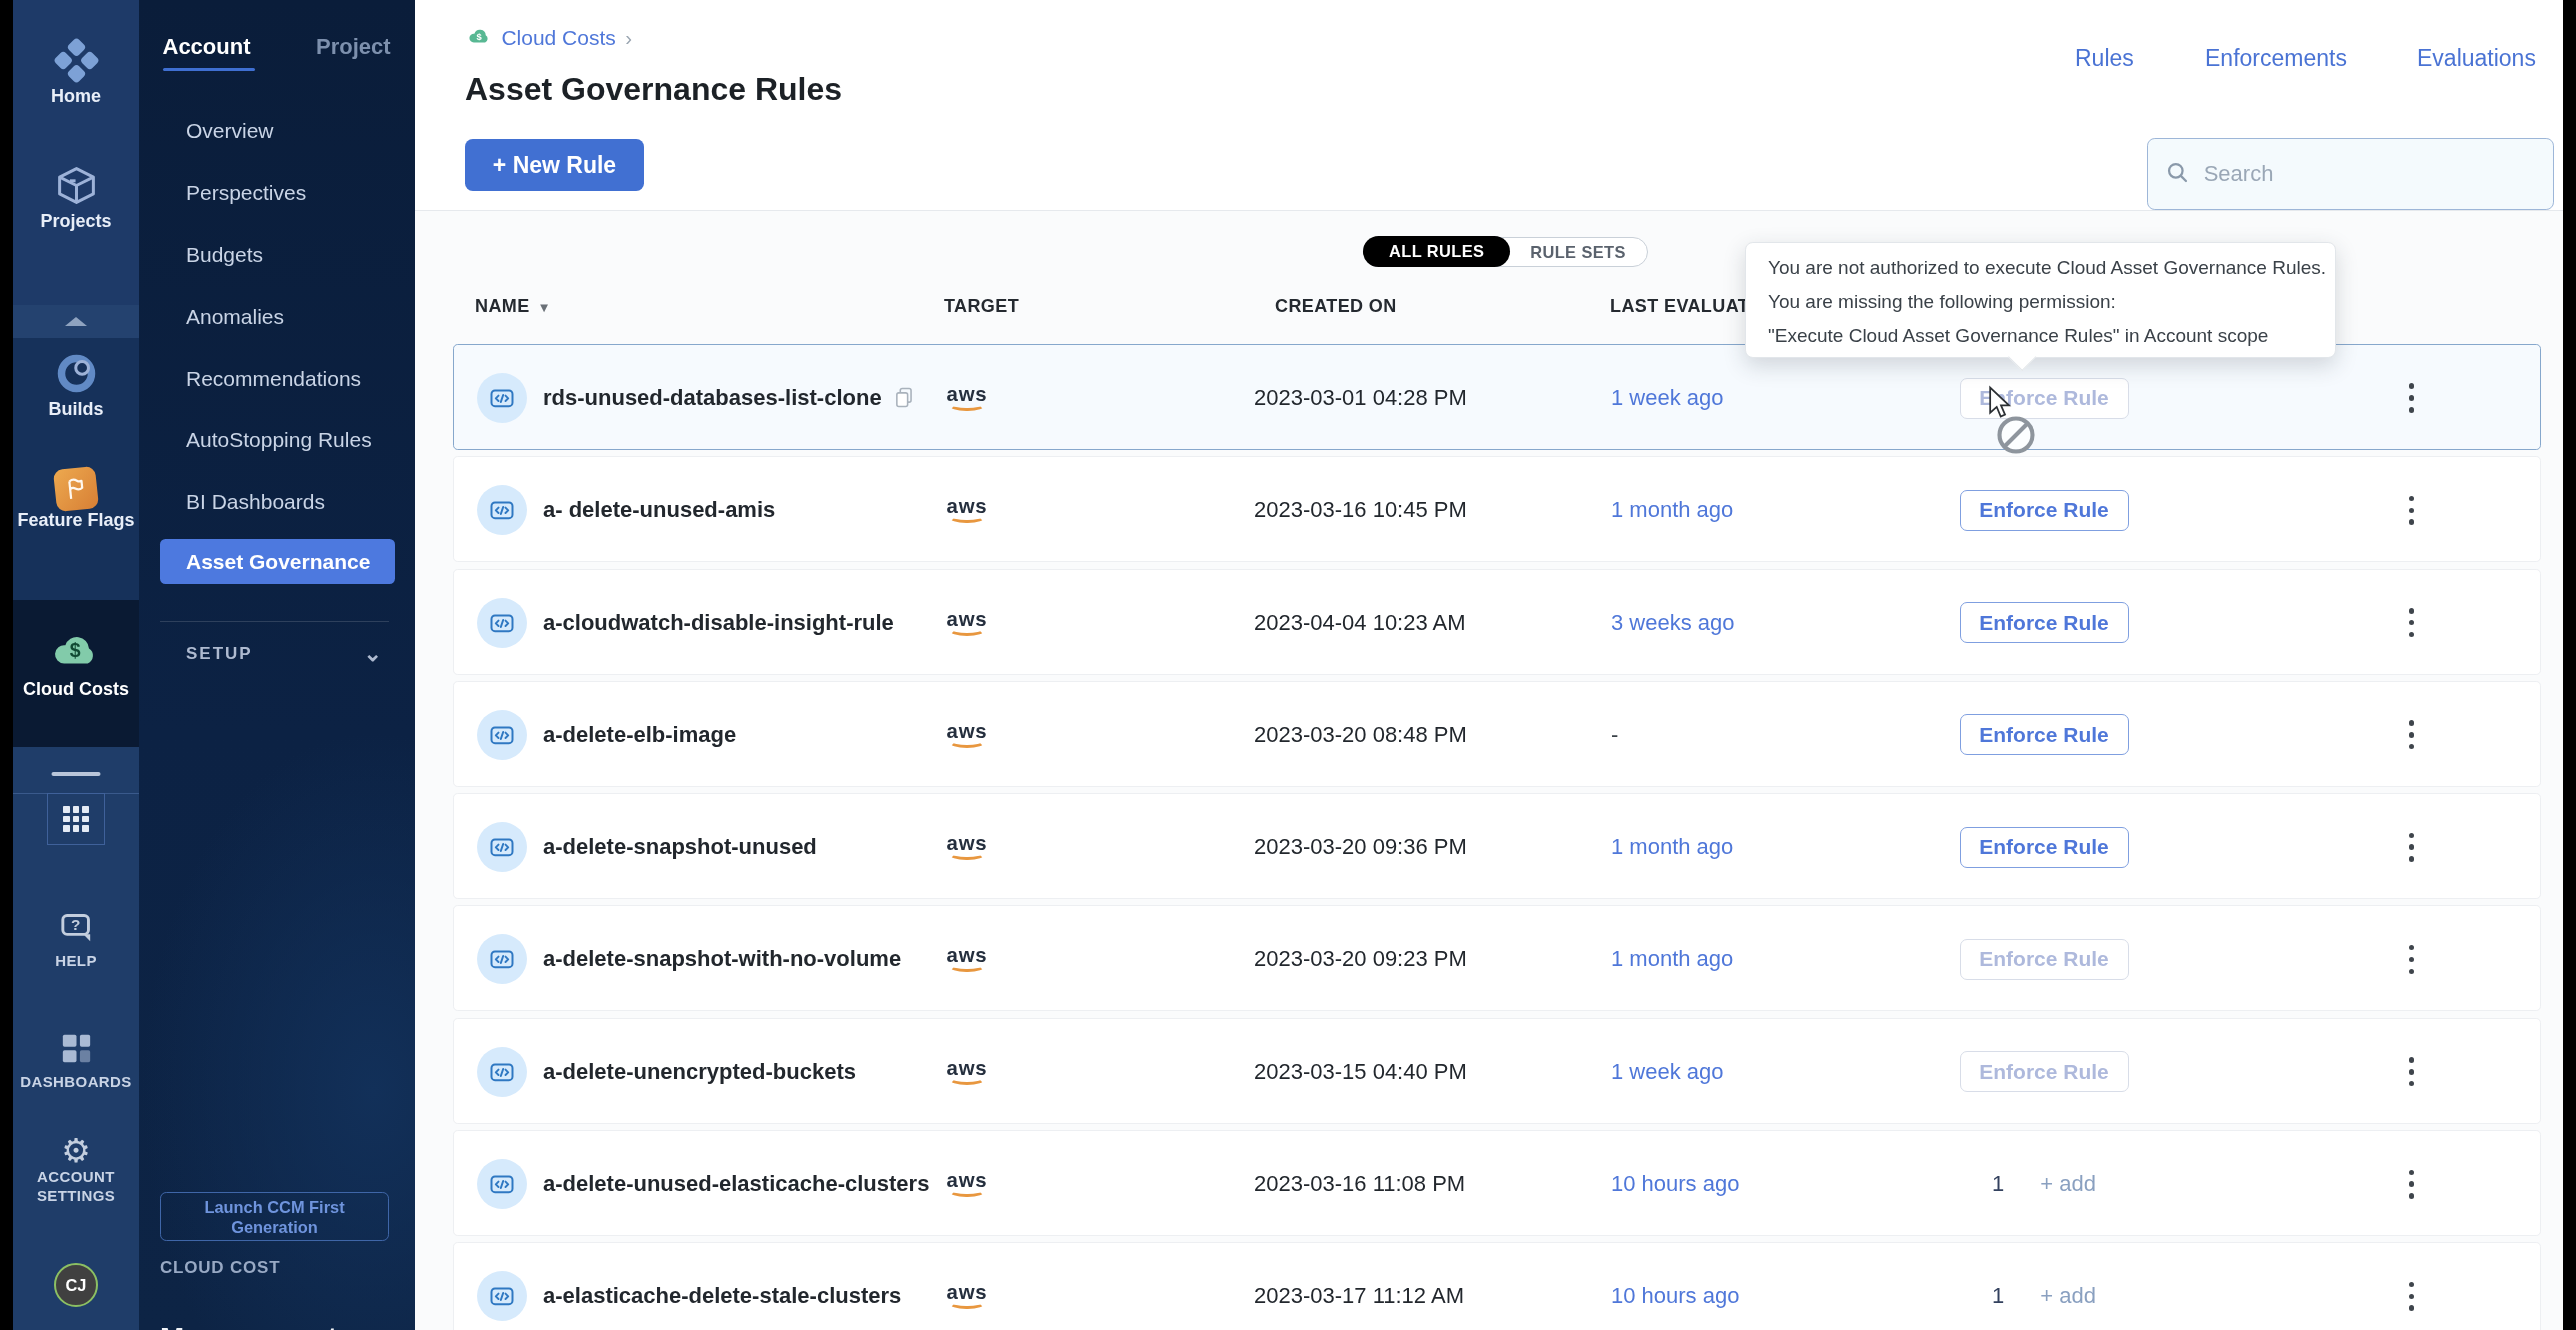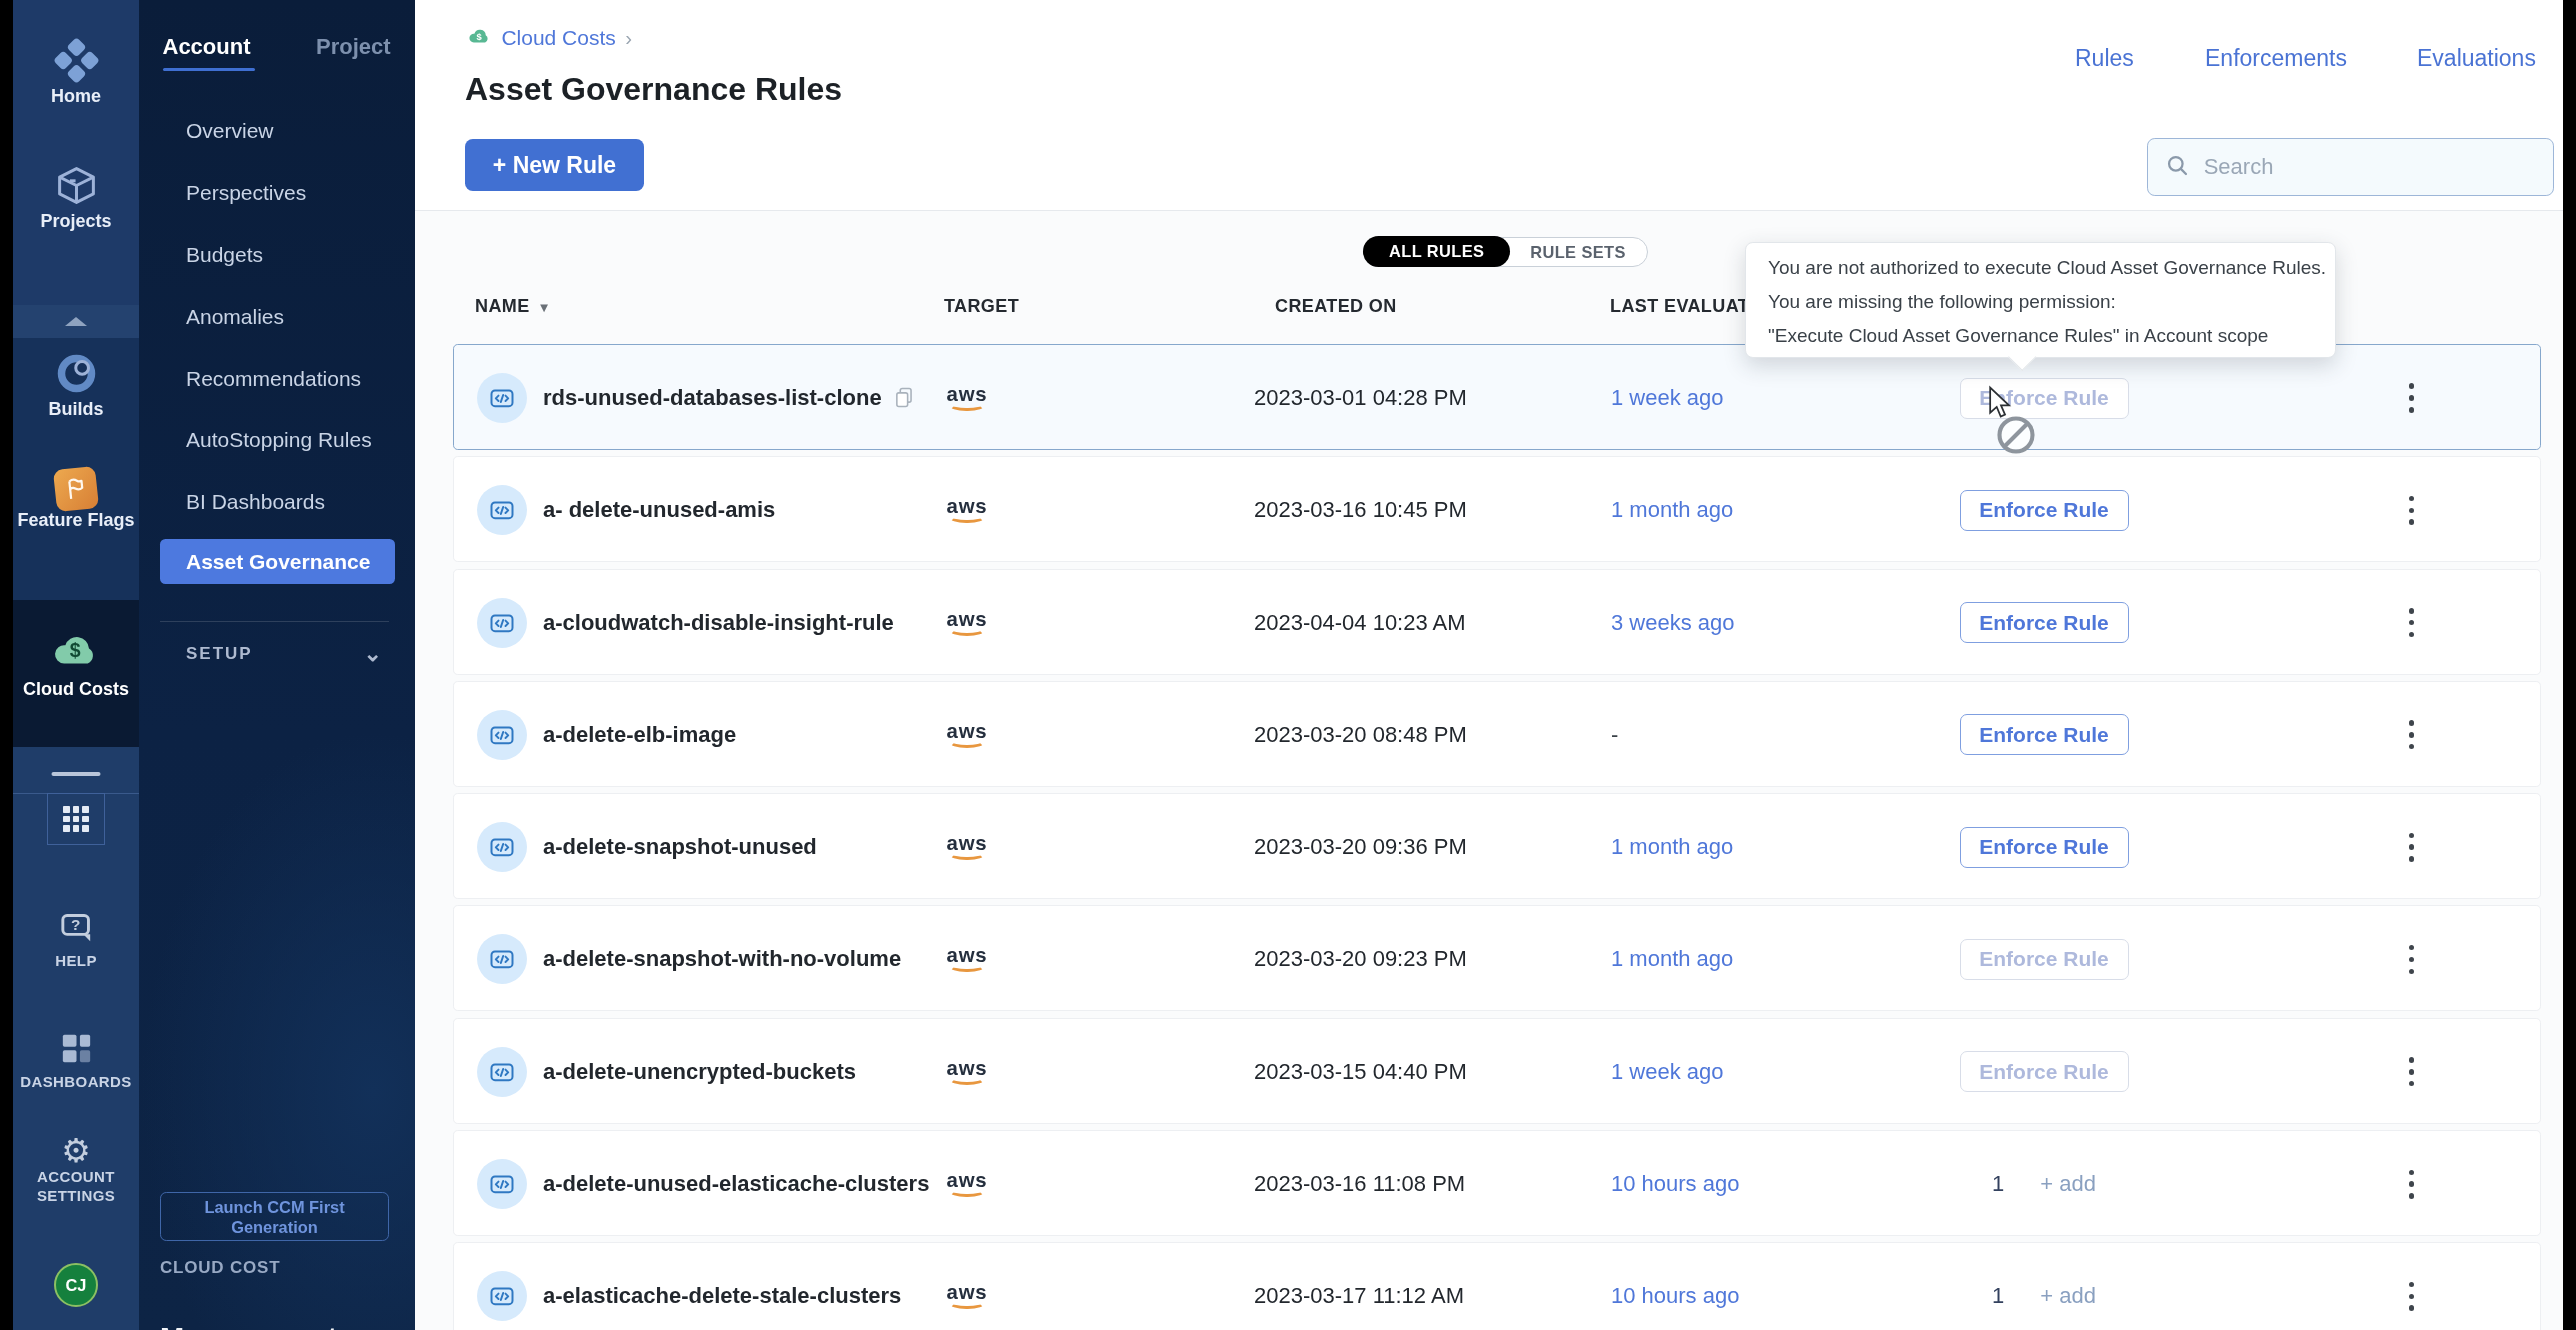--- a/index.html
+++ b/index.html
@@ -16,21 +16,21 @@
   .rail-bottom{top:747px;height:583px;background:#1f3d69;}
   .rail-item{position:absolute;width:100%;text-align:center;color:#dbe4f2;}
   .rail-item .lbl{display:block;font-size:18px;font-weight:700;color:#e8eef8;line-height:21px;}
   .rail-item .lbl.small{font-size:15px;font-weight:700;color:#c9d4e6;letter-spacing:0.4px;line-height:19px;}
   .tri-up{width:0;height:0;border-left:11px solid transparent;border-right:11px solid transparent;border-bottom:9.4px solid #8fa3c0;}
   .handle{position:absolute;left:50%;transform:translateX(-50%);width:49px;height:3.9px;border-radius:2.3px;background:#b9c6da;}
   .sec-line{position:absolute;left:0;width:100%;border-top:0.8px solid #3a5a8c;}
   .gridbox{position:absolute;left:50%;transform:translateX(-50%);width:58px;height:52px;border:1.6px solid #3f619a;display:flex;align-items:center;justify-content:center;}
   .grid9{display:grid;grid-template-columns:repeat(3,6.3px);grid-template-rows:repeat(3,6.3px);gap:3.1px;}
   .grid9 i{background:#e4ebf5;border-radius:0.8px;}
-  .avatar{position:absolute;left:50%;transform:translateX(-50%);width:44px;height:44px;border-radius:50%;background:#15803d;border:2.3px solid #8cc063;color:#fff;font-size:16.4px;font-weight:700;display:flex;align-items:center;justify-content:center;}
+  .avatar{position:absolute;left:50%;transform:translateX(-50%);width:44px;height:44px;border-radius:50%;background:#404040;border:2.3px solid #8cc063;color:#fff;font-size:16.4px;font-weight:700;display:flex;align-items:center;justify-content:center;}
   .ff-ic{display:inline-flex;width:42px;height:42px;border-radius:9.4px;background:linear-gradient(135deg,#eda94f,#d77f35);align-items:center;justify-content:center;transform:rotate(-6deg);}
   .gear-glyph{font-size:33px;color:#c3cede;line-height:33px;}
 
   
   .subnav{position:absolute;left:139px;top:0;width:276px;height:1331px;z-index:4;
     background:radial-gradient(140% 45% at 85% 82%, #123059 0%, rgba(18,48,89,0) 60%),linear-gradient(180deg,#0a1d3a 0%,#0c2244 55%,#0d2445 100%);}
   .tab{position:absolute;top:34px;font-size:22px;}
   .tab.account{left:23.5px;color:#fff;font-weight:700;}
   .tab.account::after{content:"";position:absolute;left:0;right:-4.7px;bottom:-11px;height:3.1px;background:#3f6fd1;border-radius:1.6px;}
   .tab.project{left:177px;color:#7d90ad;font-weight:600;}
@@ -47,21 +47,21 @@
   .main{position:absolute;left:415px;top:0;width:2148px;height:1331px;background:#fff;z-index:3;}
   .crumb{position:absolute;left:52px;top:25px;display:flex;align-items:center;gap:9.4px;}
   .crumb .txt{color:#4f77d9;font-size:21px;}
   .crumb .sep{color:#9aa5b1;font-size:20.4px;}
   .page-title{position:absolute;left:50px;top:50px;font-size:32px;font-weight:700;color:#1c2126;}
   .hnav{position:absolute;top:45px;font-size:23px;color:#4a73d4;}
   .hnav.rules{left:1660px;}
   .hnav.enf{left:1790px;}
   .hnav.eval{left:2002px;}
   .newrule-btn{position:absolute;left:50px;top:139px;width:179px;height:52px;background:#4170d2;border:none;border-radius:7.8px;color:#fff;font-size:23px;font-weight:600;}
-  .search-wrap{position:absolute;left:1732px;top:138px;width:407px;height:58px;border:1.6px solid #9db6d8;border-radius:7.8px;background:#f4fafd;display:flex;align-items:center;padding-left:15.7px;gap:11px;}
+  .search-wrap{position:absolute;left:1732px;top:138px;width:407px;height:72px;border:1.6px solid #9db6d8;border-radius:7.8px;background:#f4fafd;display:flex;align-items:center;padding-left:15.7px;gap:11px;}
   .search-wrap input{border:none;outline:none;background:transparent;font-size:22px;color:#44505e;width:329px;}
   .search-wrap input::placeholder{color:#9aa7b6;}
   .toolbar-div{position:absolute;left:0;top:210px;width:100%;border-top:0.8px solid #e6e9ed;}
 
   .content{position:absolute;left:0;top:211px;width:100%;height:1120px;background:#fafbfc;}
 
   
   .toggle{position:absolute;left:948px;top:26px;width:285px;height:30px;background:#fff;border:1.6px solid #c9d0d8;border-radius:15.7px;}
   .toggle .seg-dark{position:absolute;left:-0.8px;top:-1.6px;width:147px;height:31px;background:#000000;border-radius:15.7px;color:#fff;font-size:16.4px;font-weight:700;letter-spacing:0.4px;text-align:center;line-height:31px;}
   .toggle .seg-light{position:absolute;right:0;top:0;width:138px;height:28px;color:#5a626d;font-size:16.4px;font-weight:700;letter-spacing:0.4px;text-align:center;line-height:28px;}

